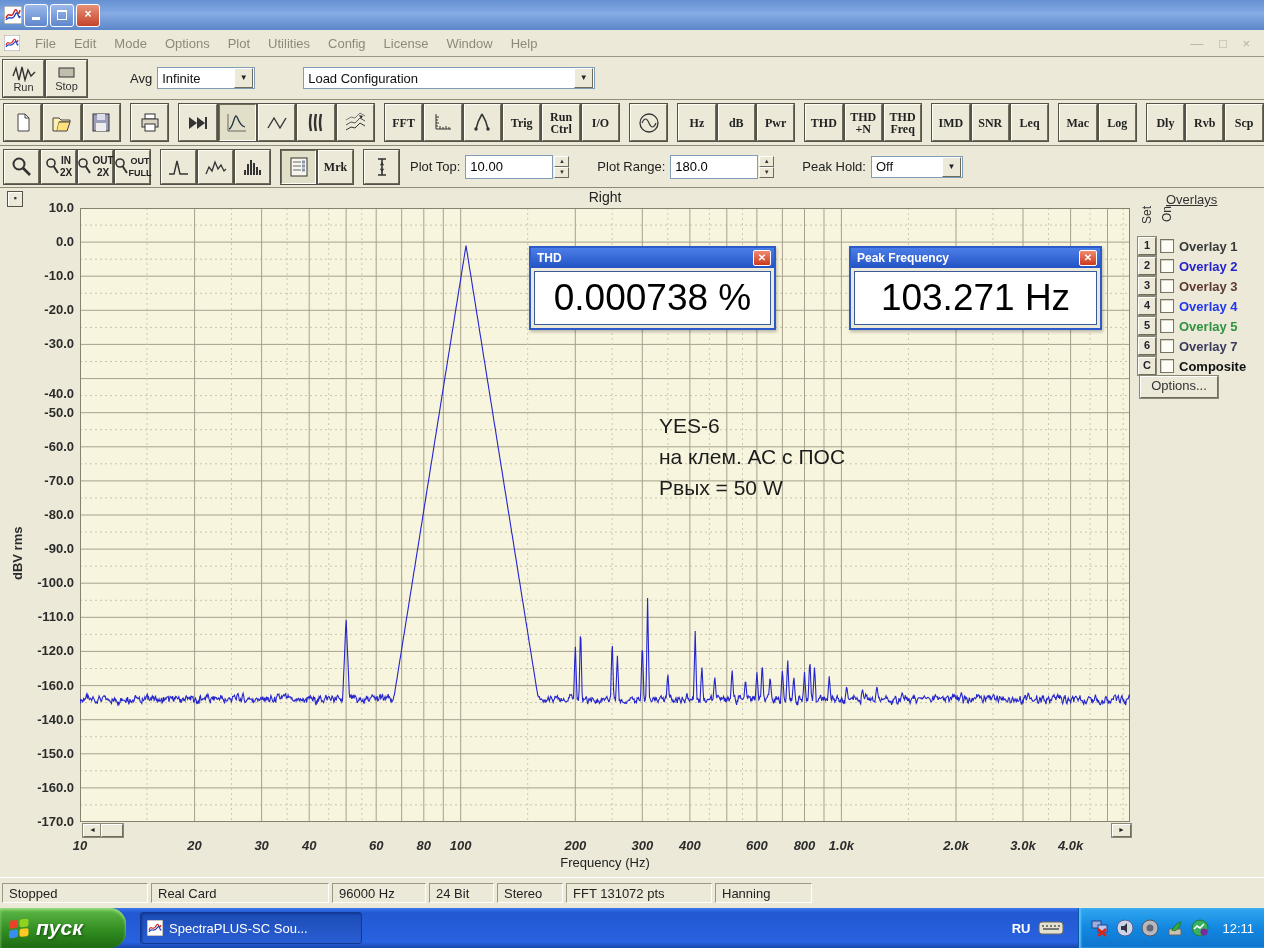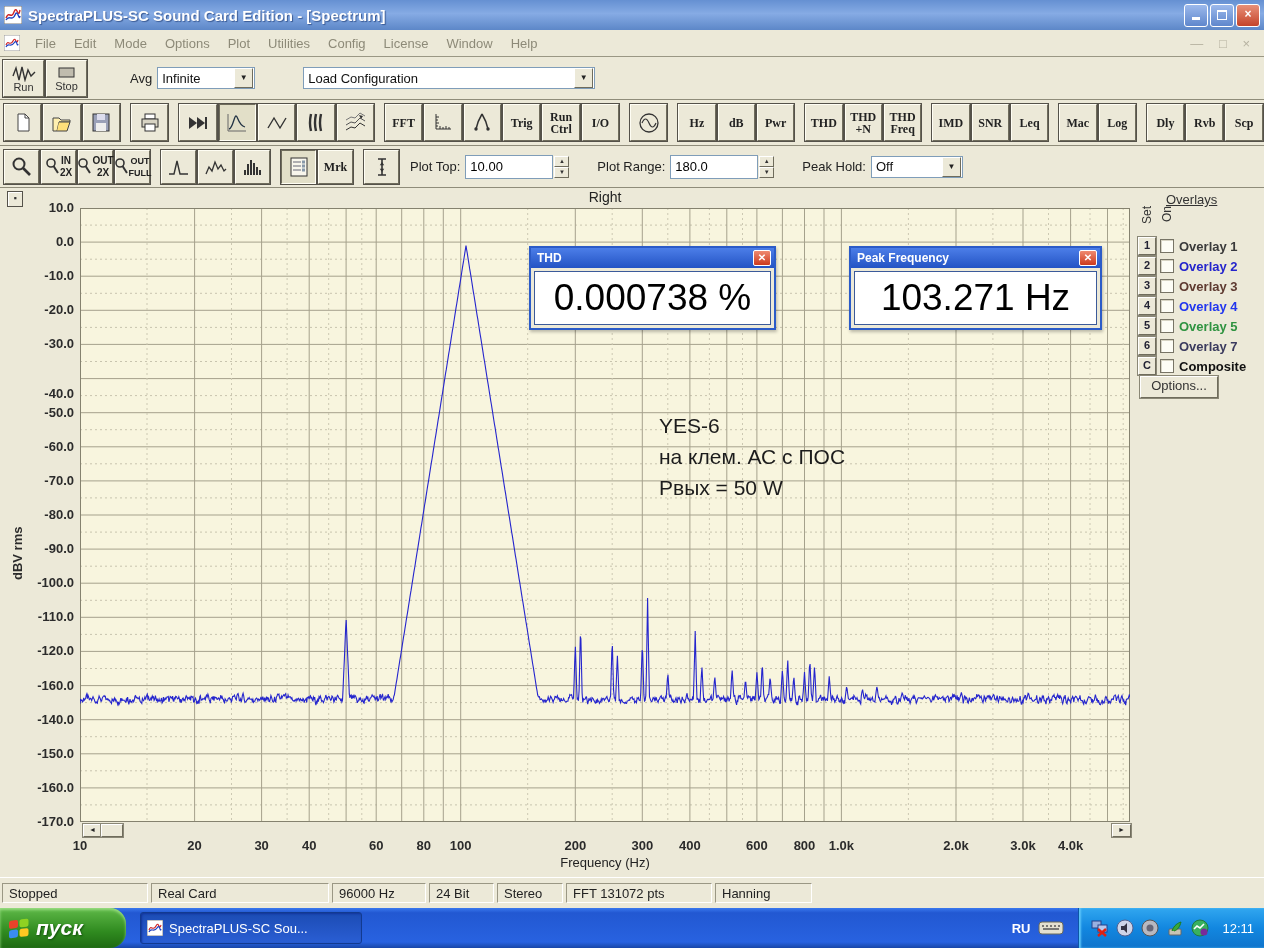--- a/index.html
+++ b/index.html
@@ -51,21 +51,21 @@
     font-size:6px;line-height:8px;text-align:center;color:#333;}
   .combo{display:flex;align-items:center;border:1px solid #7f9db9;background:#fff;height:22px;box-sizing:border-box;}
   .combo .val{flex:1;font-size:13px;padding:0 4px;color:#111;white-space:nowrap;overflow:hidden;}
   .combo .drop{width:17px;height:18px;margin-right:1px;background:#ece9d8;border:1px solid;
     border-color:#fff #6f6c5c #6f6c5c #fff;font-size:8px;color:#222;text-align:center;line-height:17px;}
 
   
   #plot-title{left:80px;top:189px;width:1050px;text-align:center;font-size:14px;color:#222;}
   #plot-svg{left:80px;top:208px;}
   .ytick{position:absolute;left:2px;width:72px;text-align:right;font-size:13px;font-weight:bold;color:#2b2b2b;}
-  .xtick{position:absolute;top:838px;transform:translateX(-50%);font-size:13px;font-weight:bold;color:#2b2b2b;}
+  .xtick{position:absolute;top:838px;transform:translateX(-50%);font-size:13px;font-weight:bold;color:#2b2b2b;font-style:italic;}
   #ylab{left:10px;top:440px;height:140px;writing-mode:vertical-rl;transform:rotate(180deg);
     font-size:13px;font-weight:bold;color:#2b2b2b;}
   #xlab{left:80px;top:855px;width:1050px;text-align:center;font-size:13px;color:#222;}
   #logo{left:1086px;top:206px;font-family:"DejaVu Serif",serif;font-style:italic;font-size:23px;color:#3c3c34;}
   #annotation{left:659px;top:410px;font-size:21px;color:#1c1c1c;line-height:31px;white-space:pre-line;}
   .panebtn{width:14px;height:14px;border:1px solid #55524a;background:#ece9d8;
     box-shadow:inset 1px 1px 0 #fff;font-size:9px;line-height:12px;text-align:center;color:#333;}
   .scrollbit{height:11px;border:1px solid;border-color:#fff #6f6c5c #6f6c5c #fff;background:#ece9d8;
     box-shadow:0 0 0 1px #8a8776;font-size:7px;line-height:9px;text-align:center;color:#222;}
 
@@ -124,21 +124,20 @@
 <body>
 
 <div id="screen">
 
   <div id="titlebar" class="abs">
     <svg width="18" height="18">
         <rect width="18" height="18" fill="#fff" stroke="#777"></rect>
         <path d="M2 12C5 4 7 14 10 6s4 8 6-2" stroke="#d02020" fill="none" stroke-width="1.4"></path>
         <path d="M2 14C5 8 8 16 11 9s4 7 5 1" stroke="#2040c0" fill="none" stroke-width="1.4"></path>
       </svg>
-    <div class="title">SpectraPLUS-SC Sound Card Edition - [Spectrum]</div>
     <div class="winbtn"><span class="glyph-min"></span></div>
     <div class="winbtn"><span class="glyph-rest"></span></div>
     <div class="winbtn close">×</div>
   </div>
 
   <div id="menubar" class="abs">
     <svg class="appicon" width="16" height="16">
         <rect width="16" height="16" fill="#fff" stroke="#999"></rect>
         <path d="M2 10C4 4 6 12 9 6s3 6 5-1" stroke="#d02020" fill="none" stroke-width="1.2"></path>
         <path d="M2 12C4 7 7 13 10 8s3 5 4 1" stroke="#2040c0" fill="none" stroke-width="1.2"></path>

